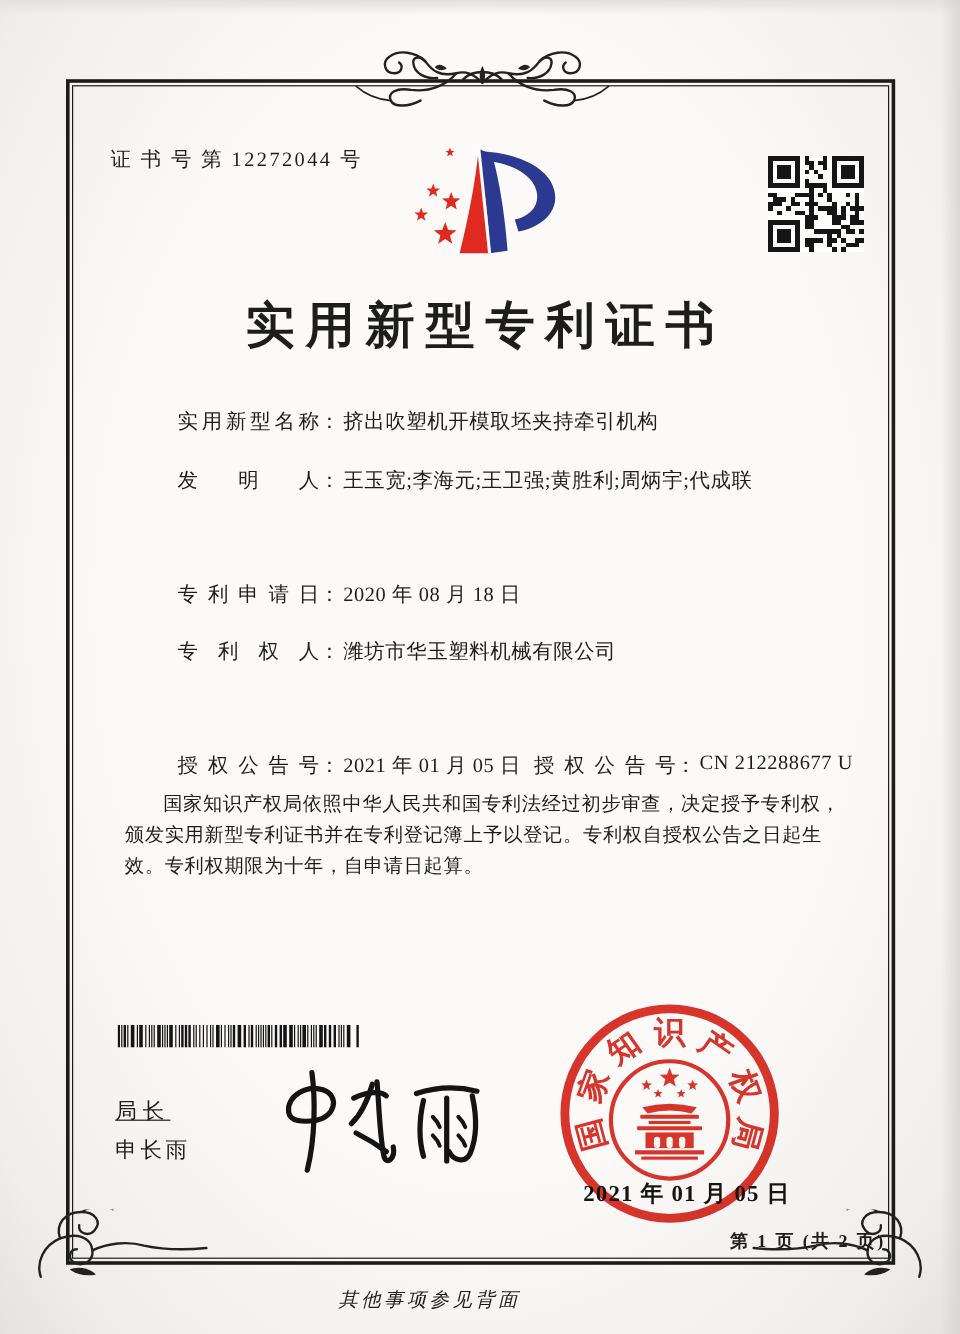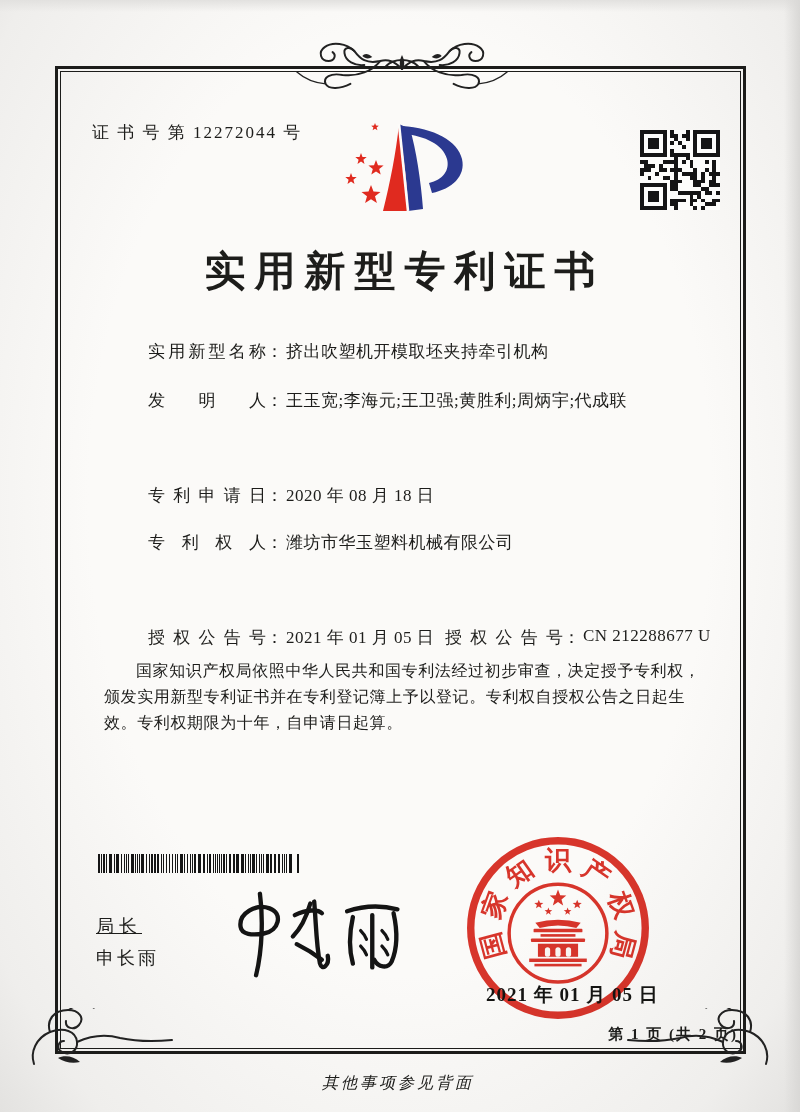--- a/index.html
+++ b/index.html
@@ -50,21 +50,21 @@
     font-family:"Liberation Serif","DejaVu Serif",serif;}
   .emblem{fill:#d9261c;}
   .emblem-hole{fill:#fdfcfa;}
   .seal-date{position:absolute;left:24px;top:150px;width:170px;white-space:nowrap;
     font-size:19px;font-weight:700;color:#141412;letter-spacing:1px;}
   .page-info{position:absolute;left:0;top:1025px;width:738px;text-align:right;font-size:15px;letter-spacing:2px;font-weight:bold;}
   .corner-fl{position:absolute;width:146px;height:62px;}
   .corner-fl.bl{left:28px;top:1008px;}
   .corner-fl.br{left:626px;top:1008px;}
   .back-note{position:absolute;left:0;top:1073px;width:716px;text-align:center;
-    font-size:16px;letter-spacing:3px;font-style:italic;padding-left:40px;}
+    font-size:16px;letter-spacing:3px;font-style:italic;}
 </style>
 </head>
 <body>
 
 <div class="photo">
 
   <svg width="0" height="0" style="position:absolute" aria-hidden="true">
     <defs>
       <g id="corner-flourish-shape">
         <path class="flourish" d="M6,56 C2,44 8,30 22,24 C36,19 48,23 49,34 C50,43 41,48 34,44 C28,41 30,33 36,33"></path>

